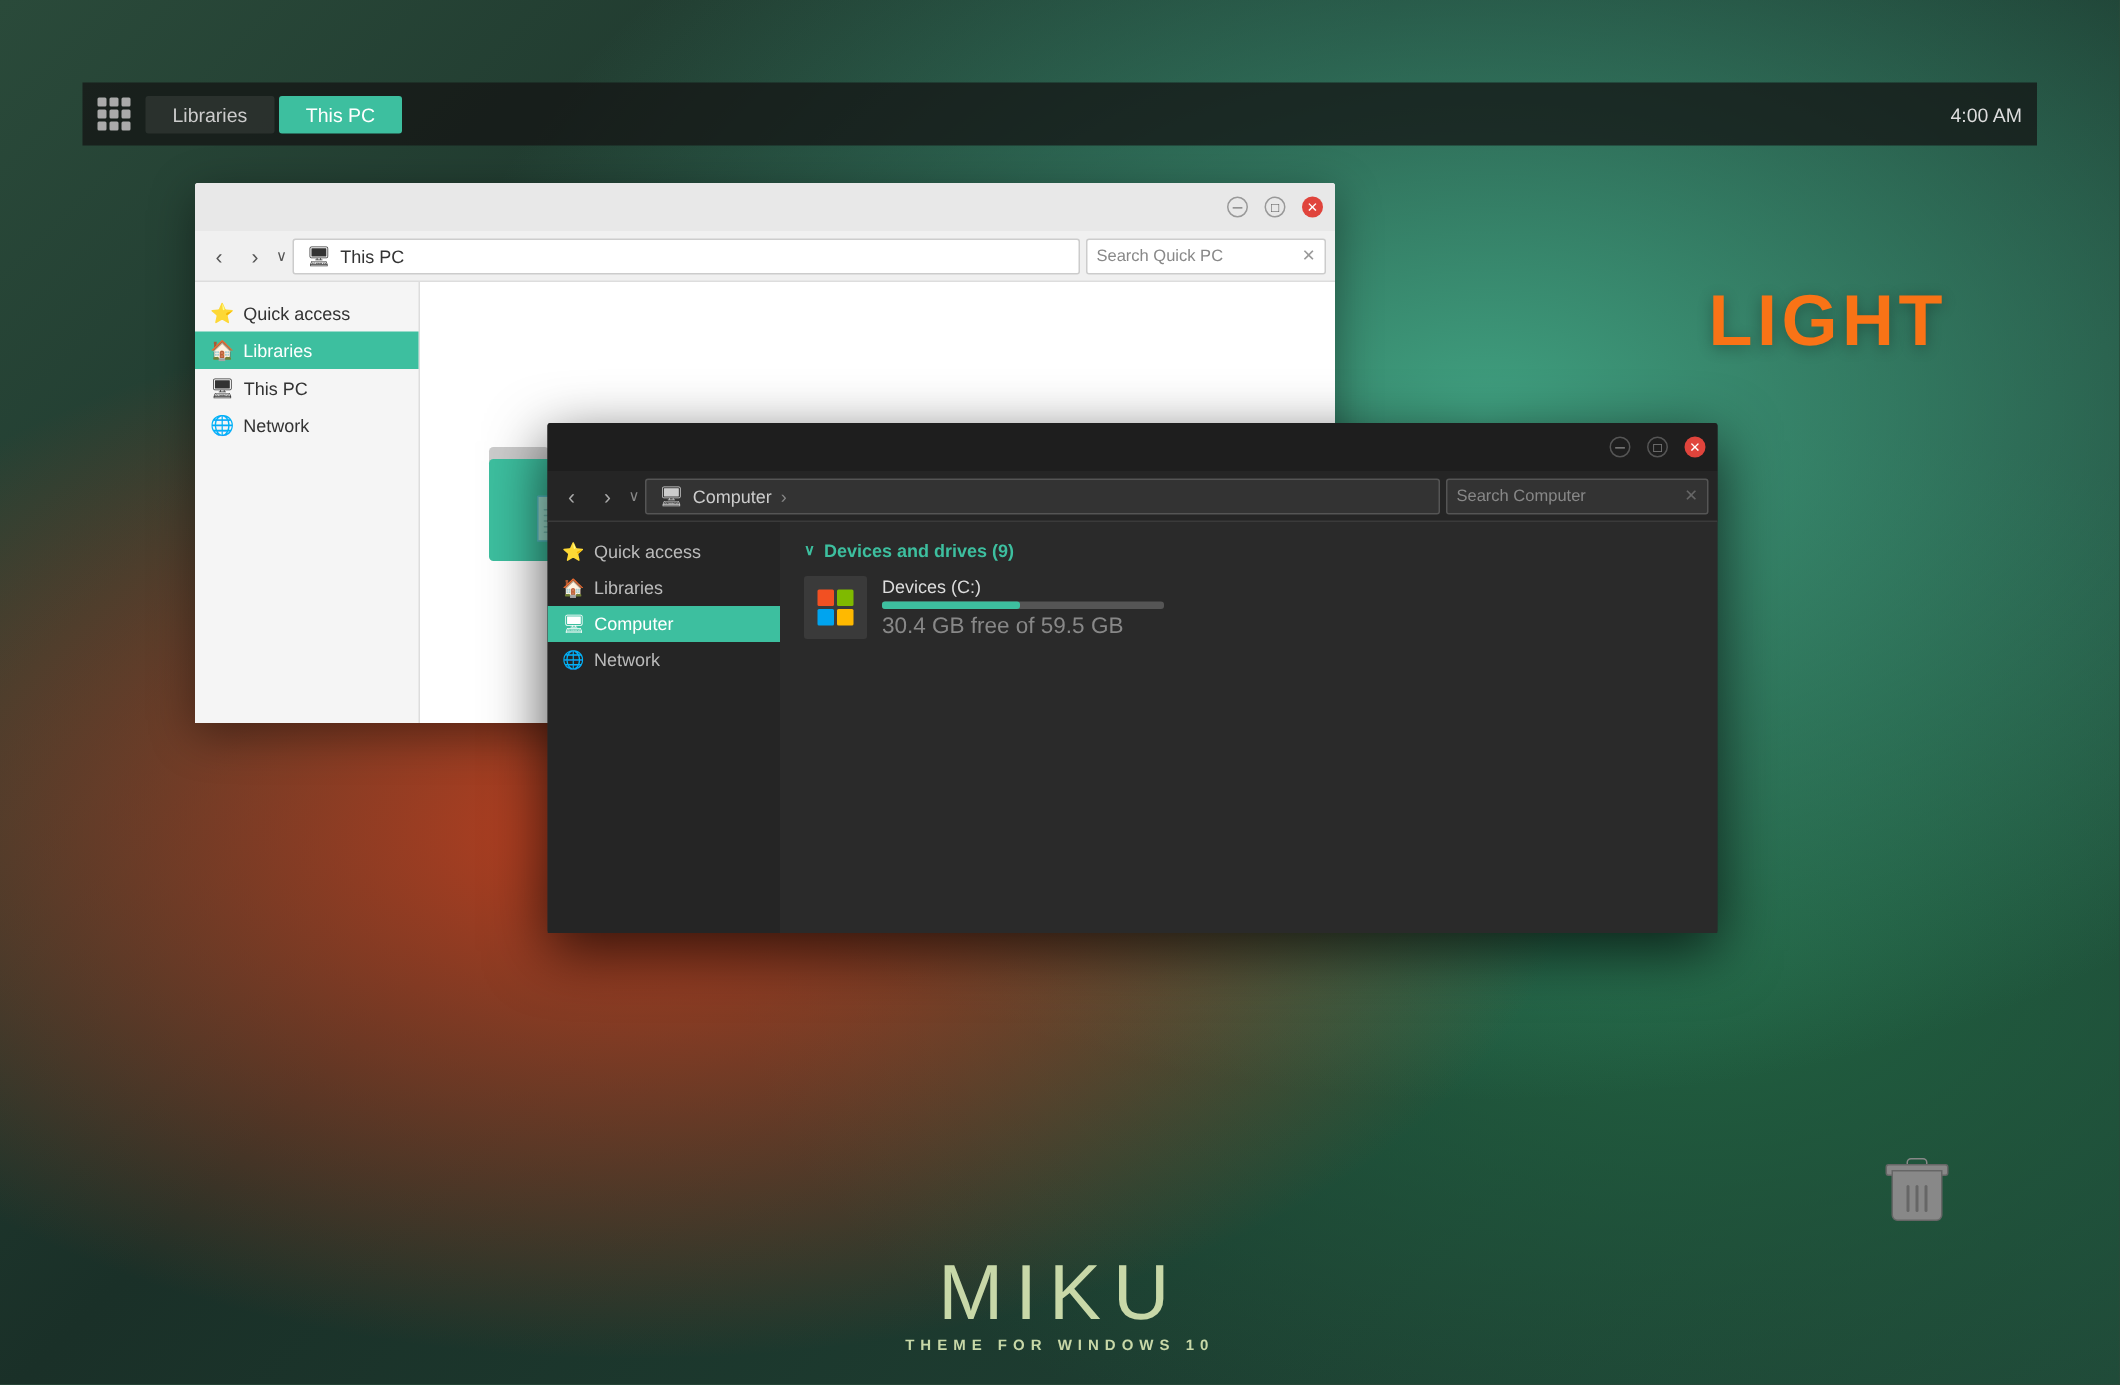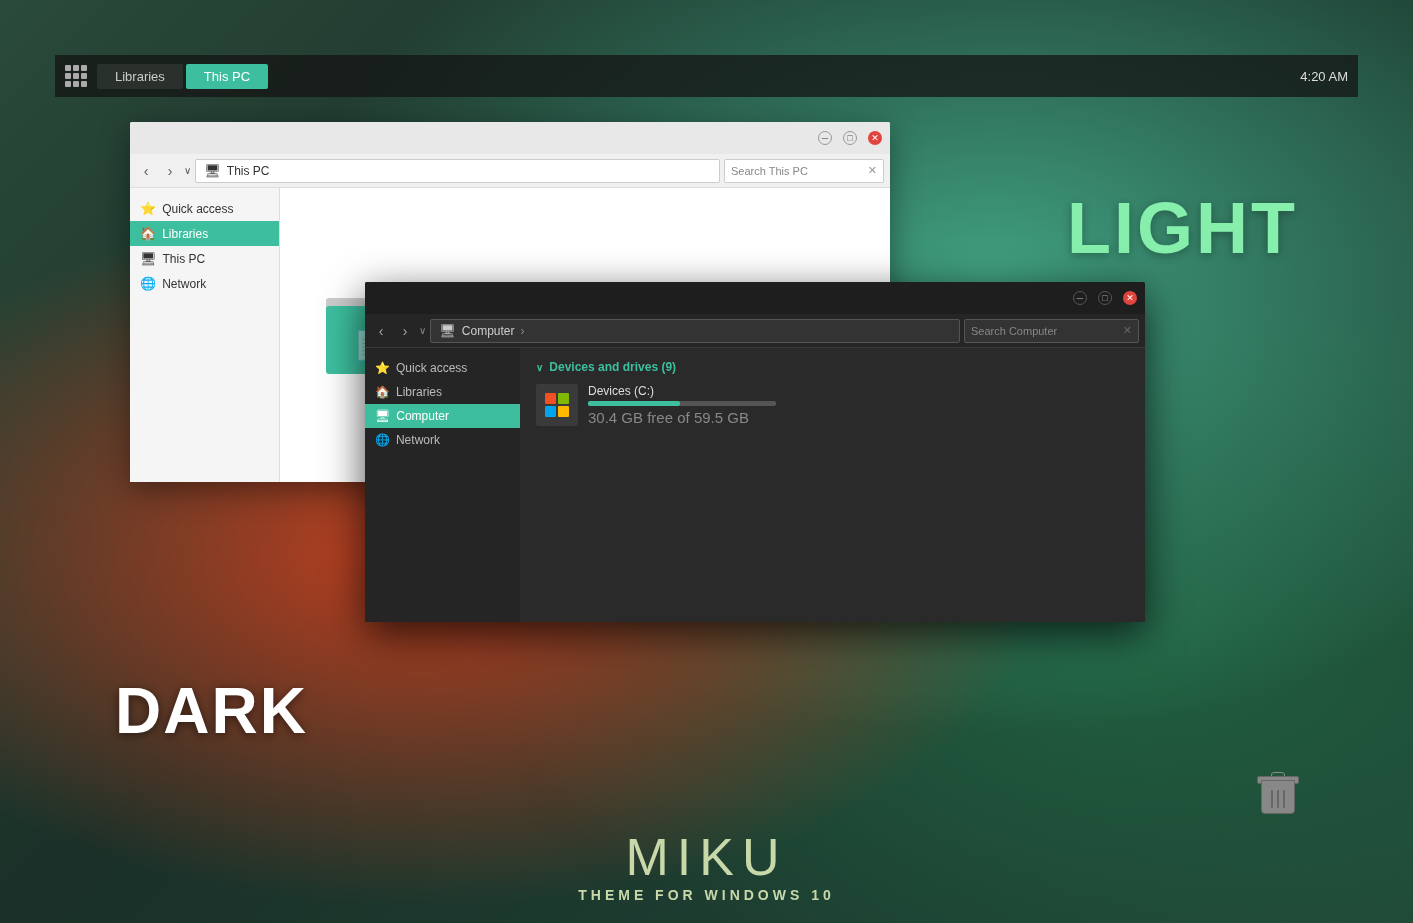--- a/index.html
+++ b/index.html
@@ -89,23 +89,23 @@
       letter-spacing: 2px;
       z-index: 10;
       text-shadow: 0 2px 10px rgba(0,0,0,0.5);
     }
 
     
     .label-light {
       position: absolute;
       right: 60px;
       top: 90px;
-      font-size: 72px;
+      font-size: 48px;
       font-weight: 700;
-      color: #86efac;
+      color: #f97316;
       letter-spacing: 3px;
       z-index: 10;
       text-shadow: 0 2px 10px rgba(0,0,0,0.3);
     }
 
     
     .window-light {
       position: absolute;
       top: 25px;
       left: 75px;
@@ -538,21 +538,21 @@
       text-align: center;
       margin-top: 20px;
     }
     .footer-title {
       font-size: 52px;
       font-weight: 300;
       color: #c8d8a8;
       letter-spacing: 8px;
     }
     .footer-sub {
-      font-size: 14px;
+      font-size: 10px;
       font-weight: 700;
       color: #c8d8a8;
       letter-spacing: 4px;
     }
 
     .monitor-icon { font-size: 13px; }
     .globe-icon { font-size: 13px; }
     .star-icon { font-size: 13px; }
     .home-icon { font-size: 13px; }
   </style>
@@ -568,48 +568,47 @@
       <div class="taskbar-dot"></div>
     <div class="taskbar-dot"></div>
       <div class="taskbar-dot"></div>
       <div class="taskbar-dot"></div>
     <div class="taskbar-dot"></div>
       <div class="taskbar-dot"></div>
       <div class="taskbar-dot"></div>
   </div>
   <div class="taskbar-tab">Libraries</div>
   <div class="taskbar-tab active">This PC</div>
-  <div class="taskbar-time">4:20 AM</div>
+  <div class="taskbar-time">4:00 AM</div>
 </div>
 
 <div class="desktop">
 
   <div class="label-light">LIGHT</div>
 
-  <div class="label-dark">DARK</div>
 
   <div class="window-light">
     <div class="window-titlebar">
       <span style="font-size:11px;color:#555;margin-right:auto;"></span>
       <div class="win-btns-right">
         <div class="win-btn win-btn-min">─</div>
         <div class="win-btn win-btn-max">□</div>
         <div class="win-btn win-btn-close">✕</div>
       </div>
     </div>
     <div class="window-addressbar">
       <button class="nav-btn">‹</button>
       <button class="nav-btn">›</button>
       <span class="nav-chevron">∨</span>
       <div class="address-box">
         <span style="font-size:13px;">🖥</span>
         <span>This PC</span>
       </div>
       <div class="search-box">
-        <span>Search This PC</span>
+        <span>Search Quick PC</span>
         <span style="font-size:11px;color:#999;">✕</span>
       </div>
     </div>
     <div class="window-body">
       <div class="sidebar-light">
         <div class="sidebar-item-light">
           <span class="star-icon">⭐</span>
           <span>Quick access</span>
         </div>
         <div class="sidebar-item-light active">

